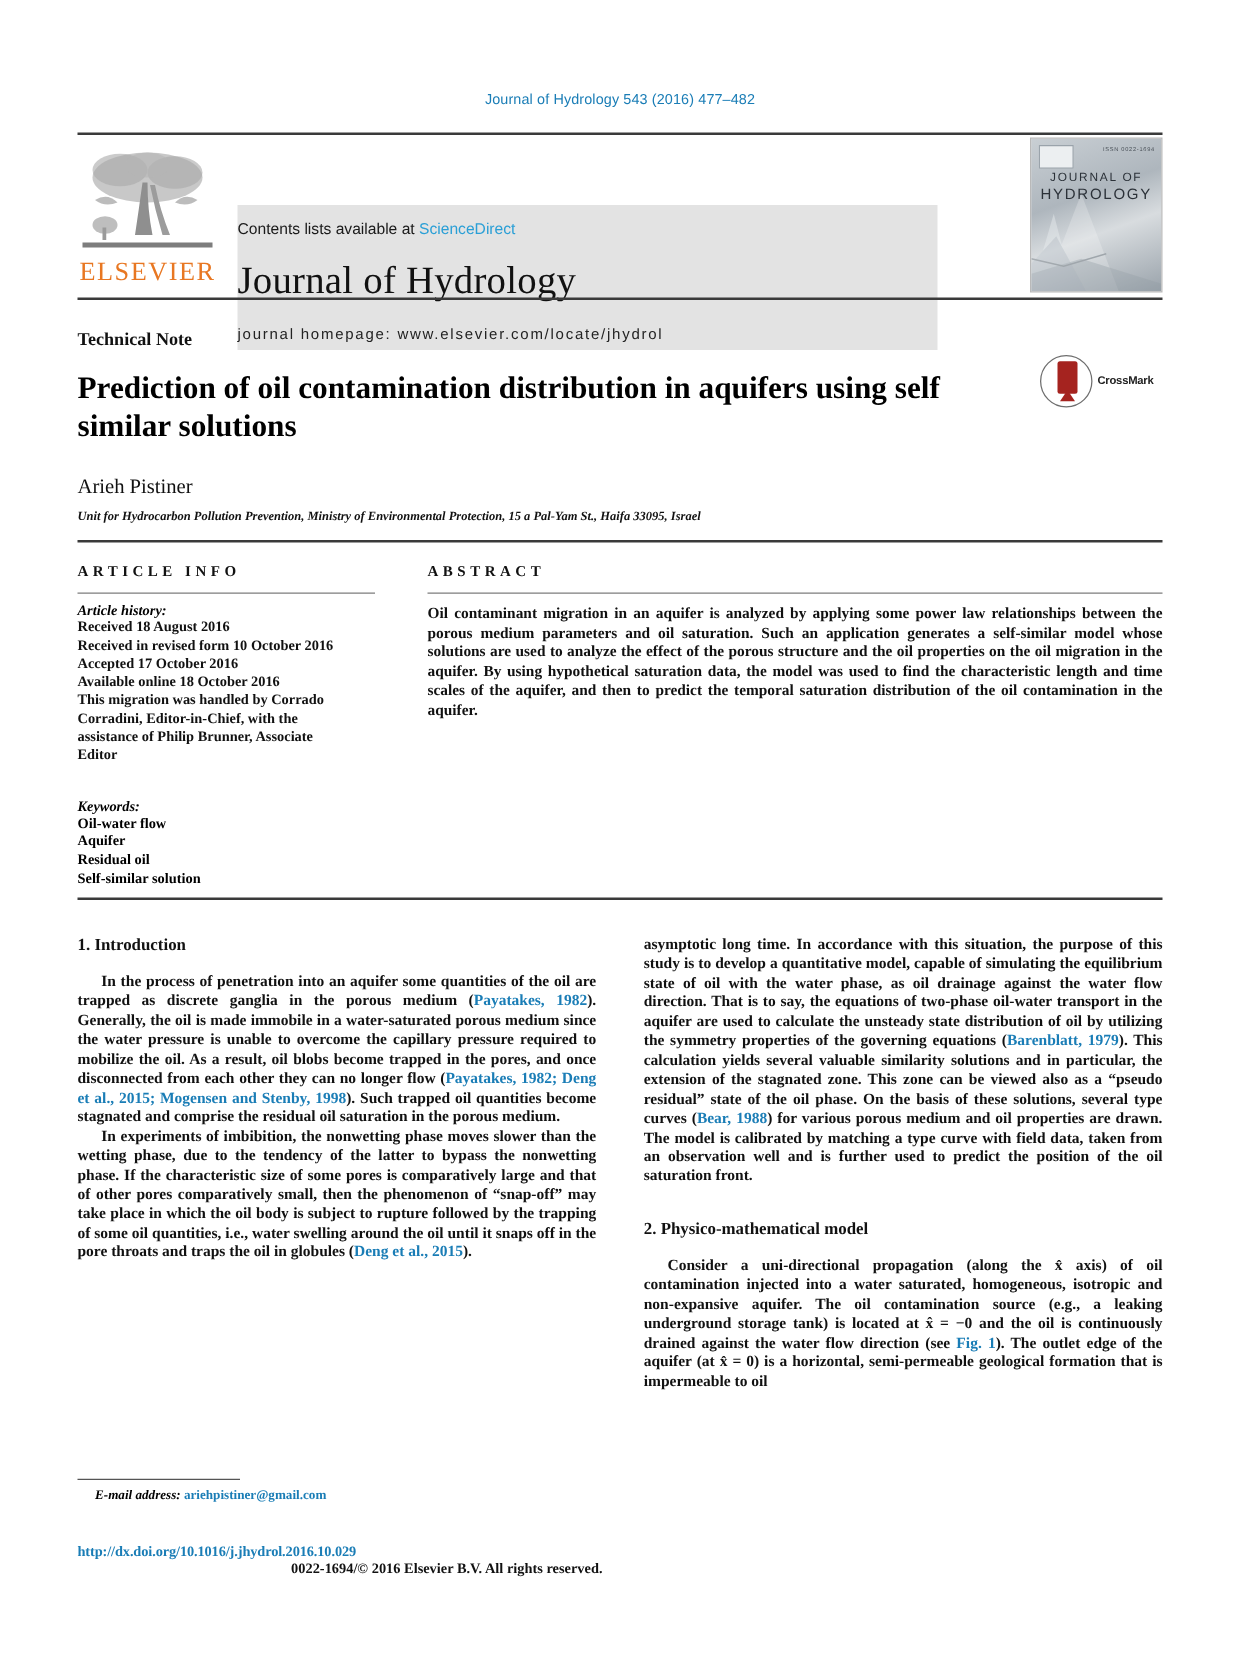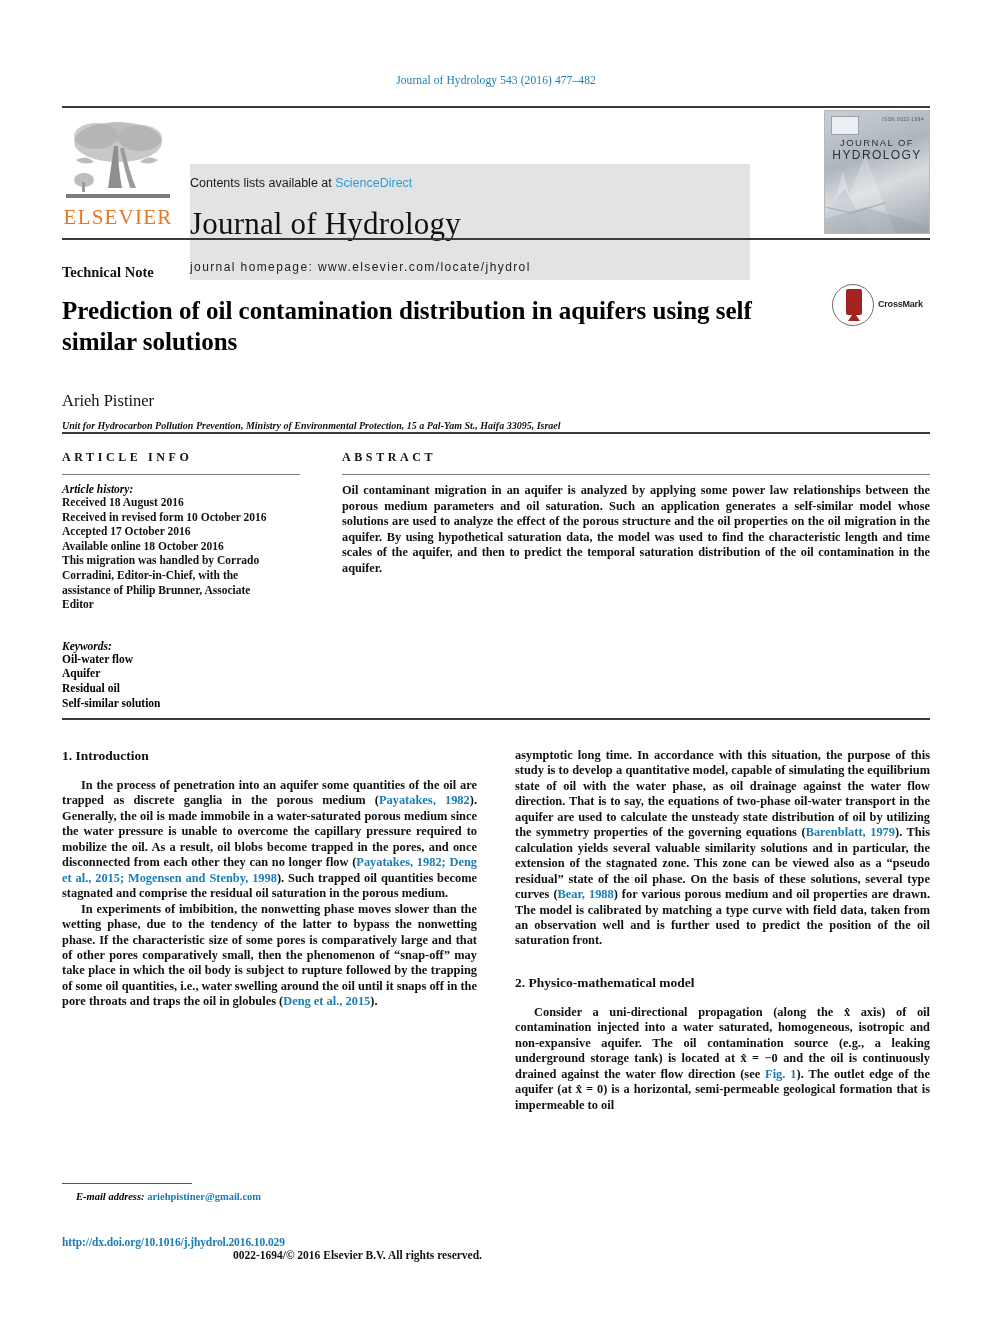--- a/index.html
+++ b/index.html
@@ -23,21 +23,21 @@
 
   
   .running-head {
     position: absolute;
     top: 74px;
     left: 0;
     width: 992px;
     text-align: center;
     font-size: 11.5px;
     color: #1a7db6;
-    font-family: Liberation Serif, serif;
+    font-family: Liberation Sans, sans-serif;
     letter-spacing: 0.1px;
   }
 
   
   .masthead {
     position: absolute;
     top: 106px;
     left: 62px;
     width: 868px;
     height: 126px;
@@ -163,21 +163,21 @@
     font-size: 25px;
     font-weight: bold;
     line-height: 31px;
     width: 770px;
     color: #000000;
     margin: 0;
   }
   .author {
     font-family: "Liberation Serif", serif;
     font-size: 16.5px;
-    margin-top: 34px;
+    margin-top: 22px;
     color: #111111;
   }
   .affiliation {
     font-family: "Liberation Serif", serif;
     font-size: 10px;
     font-style: italic;
     font-weight: bold;
     margin-top: 9px;
     color: #111111;
   }

